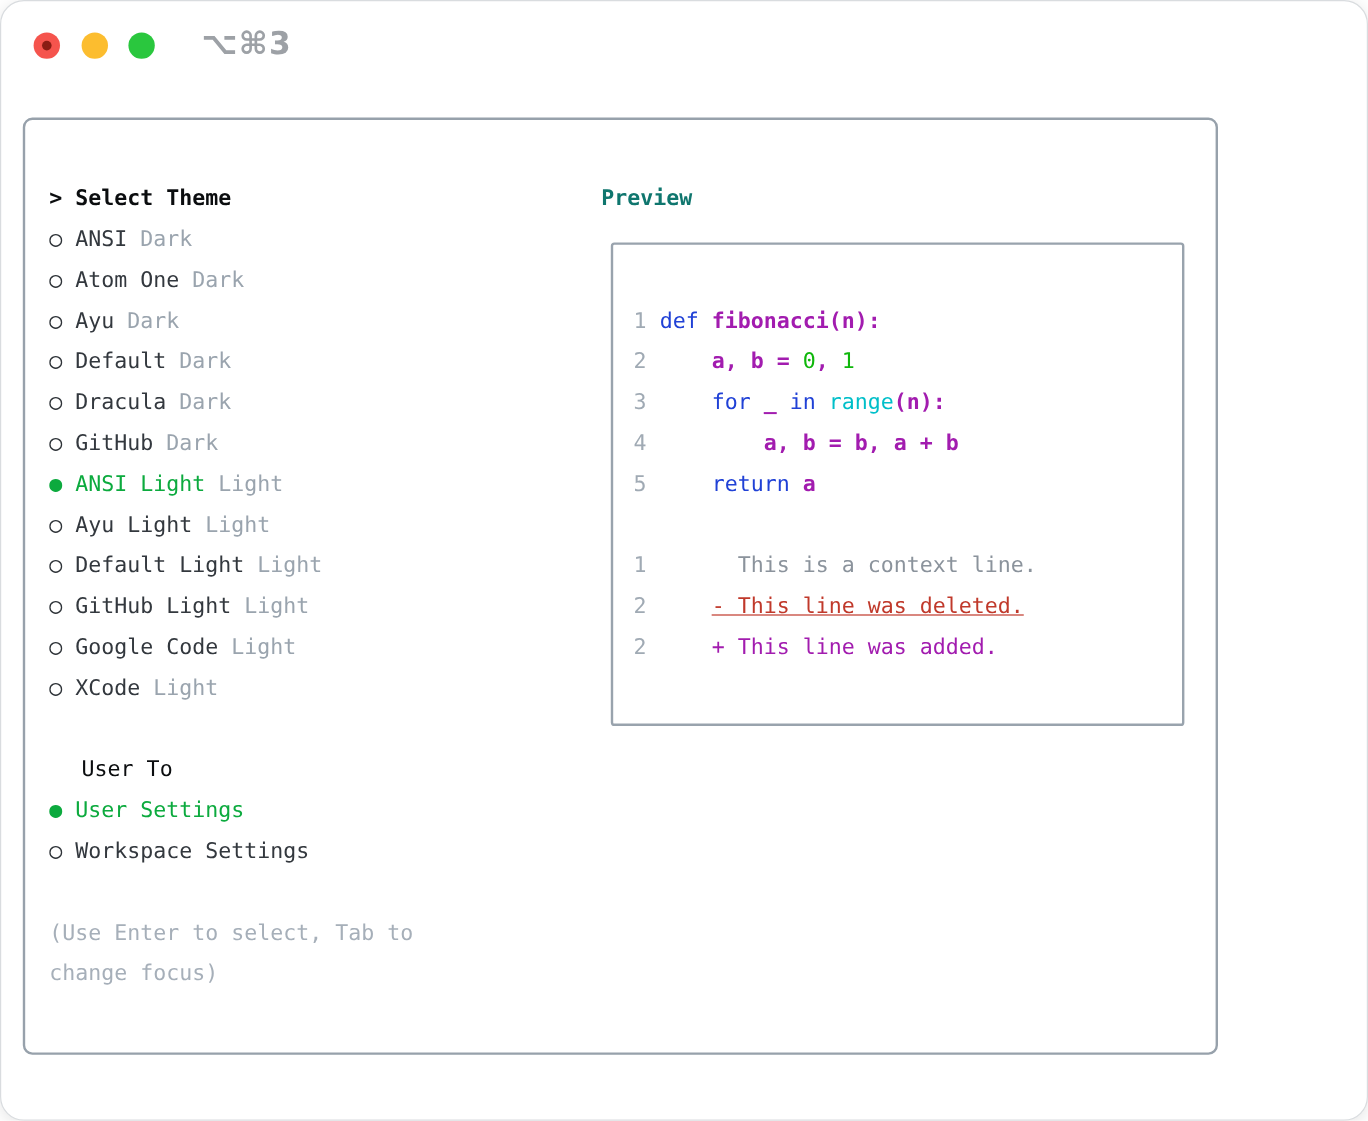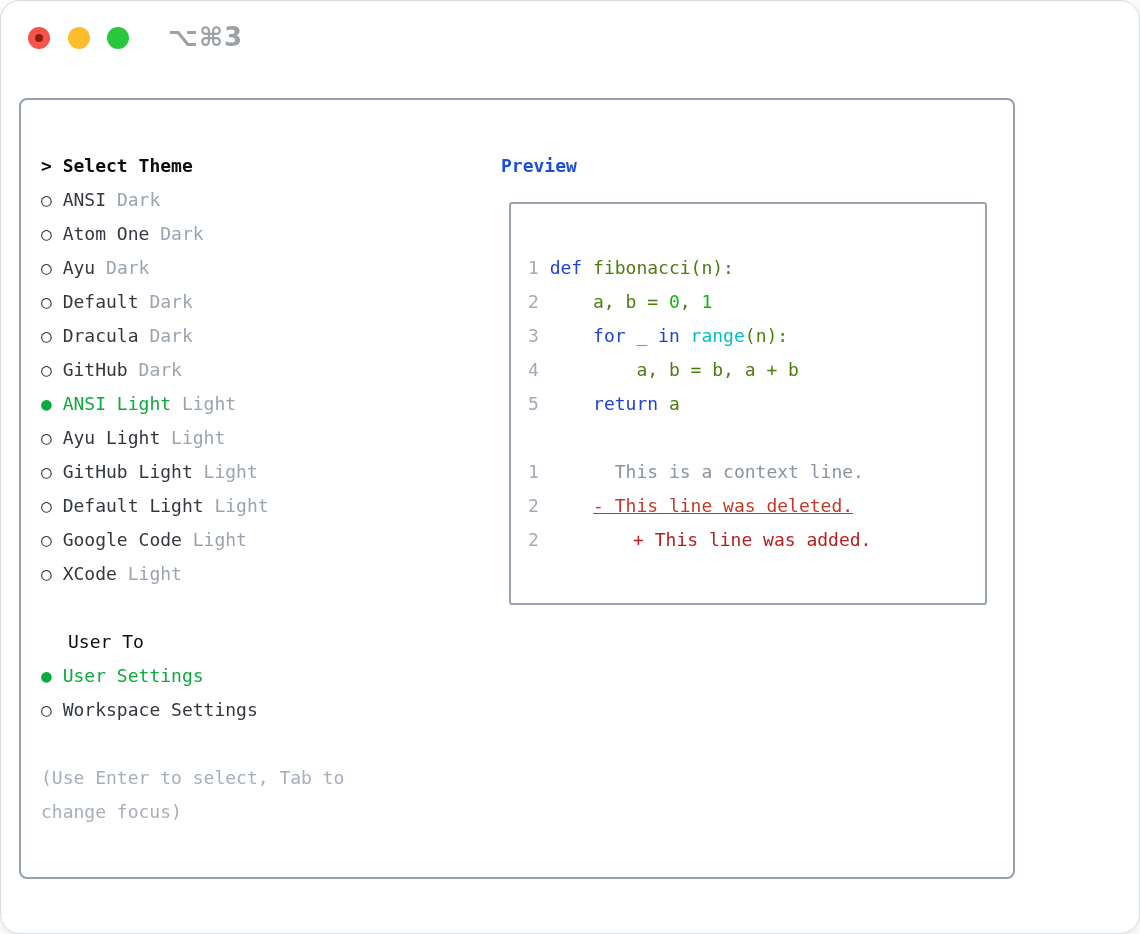--- a/index.html
+++ b/index.html
@@ -24,32 +24,32 @@
   
   .left-col{position:absolute;left:20px;top:49px;}
   .c-header{font-weight:bold;color:#0b0d0f;}
   .c-name{color:#33383e;}
   .c-ring{color:#2e3338;}
   .c-suffix{color:#9aa4ae;}
   .c-sel{color:#0caa3e;}
   .c-dim{color:#a6afb9;}
   .indent-2{padding-left:27px;}
   
-  .preview-title{position:absolute;left:480px;top:49px;font-weight:bold;color:#1d4ed8;}
+  .preview-title{position:absolute;left:480px;top:49px;font-weight:bold;color:#0f766e;}
   .preview-box{position:absolute;left:488px;top:102px;width:478px;height:403px;box-sizing:border-box;
                border:2px solid #99a3ad;border-radius:3px;background:#ffffff;}
   .preview-content{position:absolute;left:17px;top:47px;}
   .lineno{color:#a0aab4;}
   .kw{color:#2041d6;}
   .fn{color:#00bfc9;}
   .num{color:#0fb70b;}
-  .plain{color:#4d7c0f;}
+  .plain{color:#a21caf;font-weight:bold;}
   .ctx{color:#8b939c;}
   .del{color:#c0392b;text-decoration:underline;}
-  .add{color:#b91c1c;margin-left:40px;}
+  .add{color:#a21caf;}
 </style>
 </head>
 <body>
 
 <div class="window">
 
   <div class="titlebar">
       <span class="light red">
         <span class="innerdot"></span>
       </span>
@@ -64,22 +64,22 @@
         <div class="line c-header"><span>&gt;</span><span> </span><span>Select Theme</span></div>
         <div id="theme-list">
           <div class="line"><span class="c-ring">○ </span><span class="c-name">ANSI</span><span class="c-suffix"> Dark</span></div>
           <div class="line"><span class="c-ring">○ </span><span class="c-name">Atom One</span><span class="c-suffix"> Dark</span></div>
           <div class="line"><span class="c-ring">○ </span><span class="c-name">Ayu</span><span class="c-suffix"> Dark</span></div>
           <div class="line"><span class="c-ring">○ </span><span class="c-name">Default</span><span class="c-suffix"> Dark</span></div>
           <div class="line"><span class="c-ring">○ </span><span class="c-name">Dracula</span><span class="c-suffix"> Dark</span></div>
           <div class="line"><span class="c-ring">○ </span><span class="c-name">GitHub</span><span class="c-suffix"> Dark</span></div>
           <div class="line"><span class="c-sel">● </span><span class="c-sel">ANSI Light</span><span class="c-suffix"> Light</span></div>
           <div class="line"><span class="c-ring">○ </span><span class="c-name">Ayu Light</span><span class="c-suffix"> Light</span></div>
+          <div class="line"><span class="c-ring">○ </span><span class="c-name">Default Light</span><span class="c-suffix"> Light</span></div>
           <div class="line"><span class="c-ring">○ </span><span class="c-name">GitHub Light</span><span class="c-suffix"> Light</span></div>
-          <div class="line"><span class="c-ring">○ </span><span class="c-name">Default Light</span><span class="c-suffix"> Light</span></div>
           <div class="line"><span class="c-ring">○ </span><span class="c-name">Google Code</span><span class="c-suffix"> Light</span></div>
           <div class="line"><span class="c-ring">○ </span><span class="c-name">XCode</span><span class="c-suffix"> Light</span></div>
         </div>
         <div class="line"></div>
         <div class="line c-header indent-2" style="font-weight:normal;color:#0b0d0f;"><span>User To</span></div>
         <div id="apply-list">
           <div class="line"><span class="c-sel">● </span><span class="c-sel">User Settings</span></div>
           <div class="line"><span class="c-ring">○ </span><span class="c-name">Workspace Settings</span></div>
         </div>
         <div class="line"></div>

